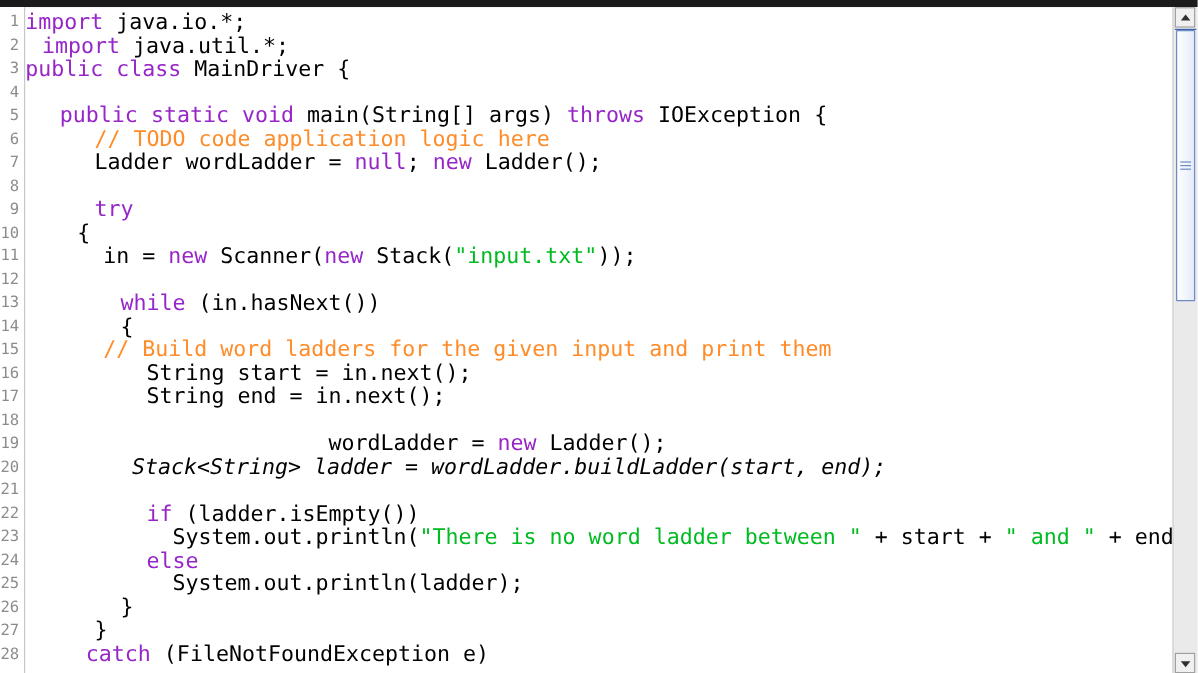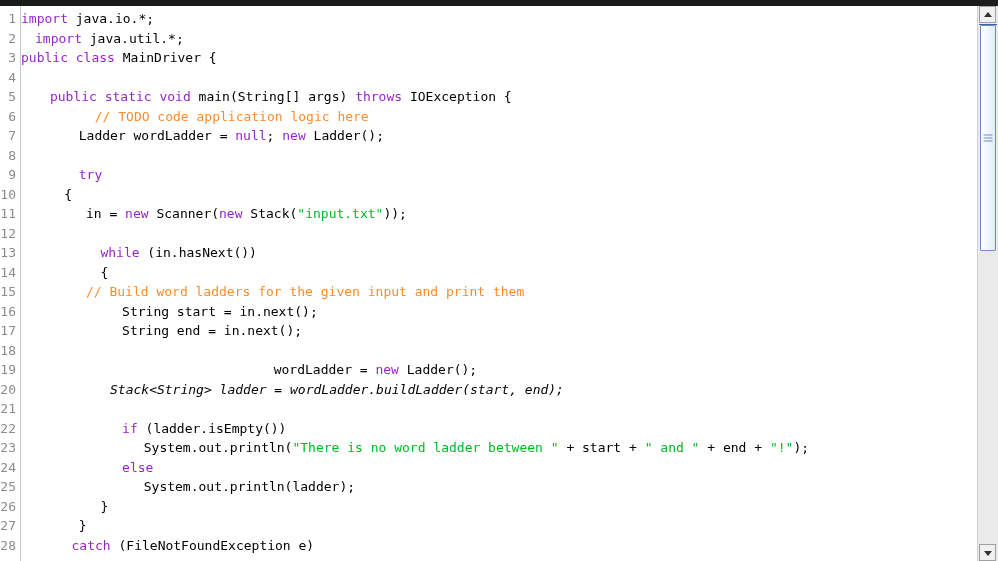--- a/index.html
+++ b/index.html
@@ -55,21 +55,21 @@
     position: absolute;
     left: 21px; top: 0;
     width: 957px; height: 555px;
     overflow: hidden;
   }
   .code-line {
     position: absolute;
     left: 0;
     height: 19.5px;
     line-height: 19.5px;
-    font-size: 13px;
+    font-size: 18px;
     font-family: "DejaVu Sans Mono", "Liberation Mono", monospace;
     white-space: pre;
     color: #000000;
     letter-spacing: 0px;
   }
   .tok-kw   { color: #9726c8; }
   .tok-str  { color: #00bb22; }
   .tok-cmt  { color: #ff8c28; }
   .tok-pln  { color: #000000; }
 
@@ -175,21 +175,21 @@
       <div class="lineno" style="top: 510px;">27</div>
       <div class="lineno" style="top: 529.5px;">28</div>
     </div>
 
   <div id="code-surface">
       <div class="code-line" style="top: 3px; left: 0px;"><span class="tok-kw">import</span><span class="tok-pln"> java.io.*;</span></div>
       <div class="code-line" style="top: 22.5px; left: 14px;"><span class="tok-kw">import</span><span class="tok-pln"> java.util.*;</span></div>
       <div class="code-line" style="top: 42px; left: 0px;"><span class="tok-kw">public class</span><span class="tok-pln"> MainDriver {</span></div>
       <div class="code-line" style="top: 61.5px; left: 0px;"></div>
       <div class="code-line" style="top: 81px; left: 28.88px;"><span class="tok-kw">public static void</span><span class="tok-pln"> main(String[] args) </span><span class="tok-kw">throws</span><span class="tok-pln"> IOException {</span></div>
-      <div class="code-line" style="top: 100.5px; left: 57.76px; margin-left: 16px;"><span class="tok-cmt">// TODO code application logic here</span></div>
+      <div class="code-line" style="top: 100.5px; left: 57.76px;"><span class="tok-cmt">// TODO code application logic here</span></div>
       <div class="code-line" style="top: 120px; left: 57.76px;"><span class="tok-pln">Ladder wordLadder = </span><span class="tok-kw">null</span><span class="tok-pln">; </span><span class="tok-kw">new</span><span class="tok-pln"> Ladder();</span></div>
       <div class="code-line" style="top: 159px; left: 57.76px;"><span class="tok-kw">try</span></div>
       <div class="code-line" style="top: 178.5px; left: 43.32px;"><span class="tok-pln">{</span></div>
       <div class="code-line" style="top: 198px; left: 64.98px;"><span class="tok-pln">in = </span><span class="tok-kw">new</span><span class="tok-pln"> Scanner(</span><span class="tok-kw">new</span><span class="tok-pln"> Stack(</span><span class="tok-str">"input.txt"</span><span class="tok-pln">));</span></div>
       <div class="code-line" style="top: 217.5px; left: 0px;"></div>
       <div class="code-line" style="top: 237px; left: 79.42px;"><span class="tok-kw">while</span><span class="tok-pln"> (in.hasNext())</span></div>
       <div class="code-line" style="top: 256.5px; left: 79.42px;"><span class="tok-pln">{</span></div>
       <div class="code-line" style="top: 276px; left: 64.98px;"><span class="tok-cmt">// Build word ladders for the given input and print them</span></div>
       <div class="code-line" style="top: 295.5px; left: 101.08px;"><span class="tok-pln">String start = in.next();</span></div>
       <div class="code-line" style="top: 315px; left: 101.08px;"><span class="tok-pln">String end = in.next();</span></div>

